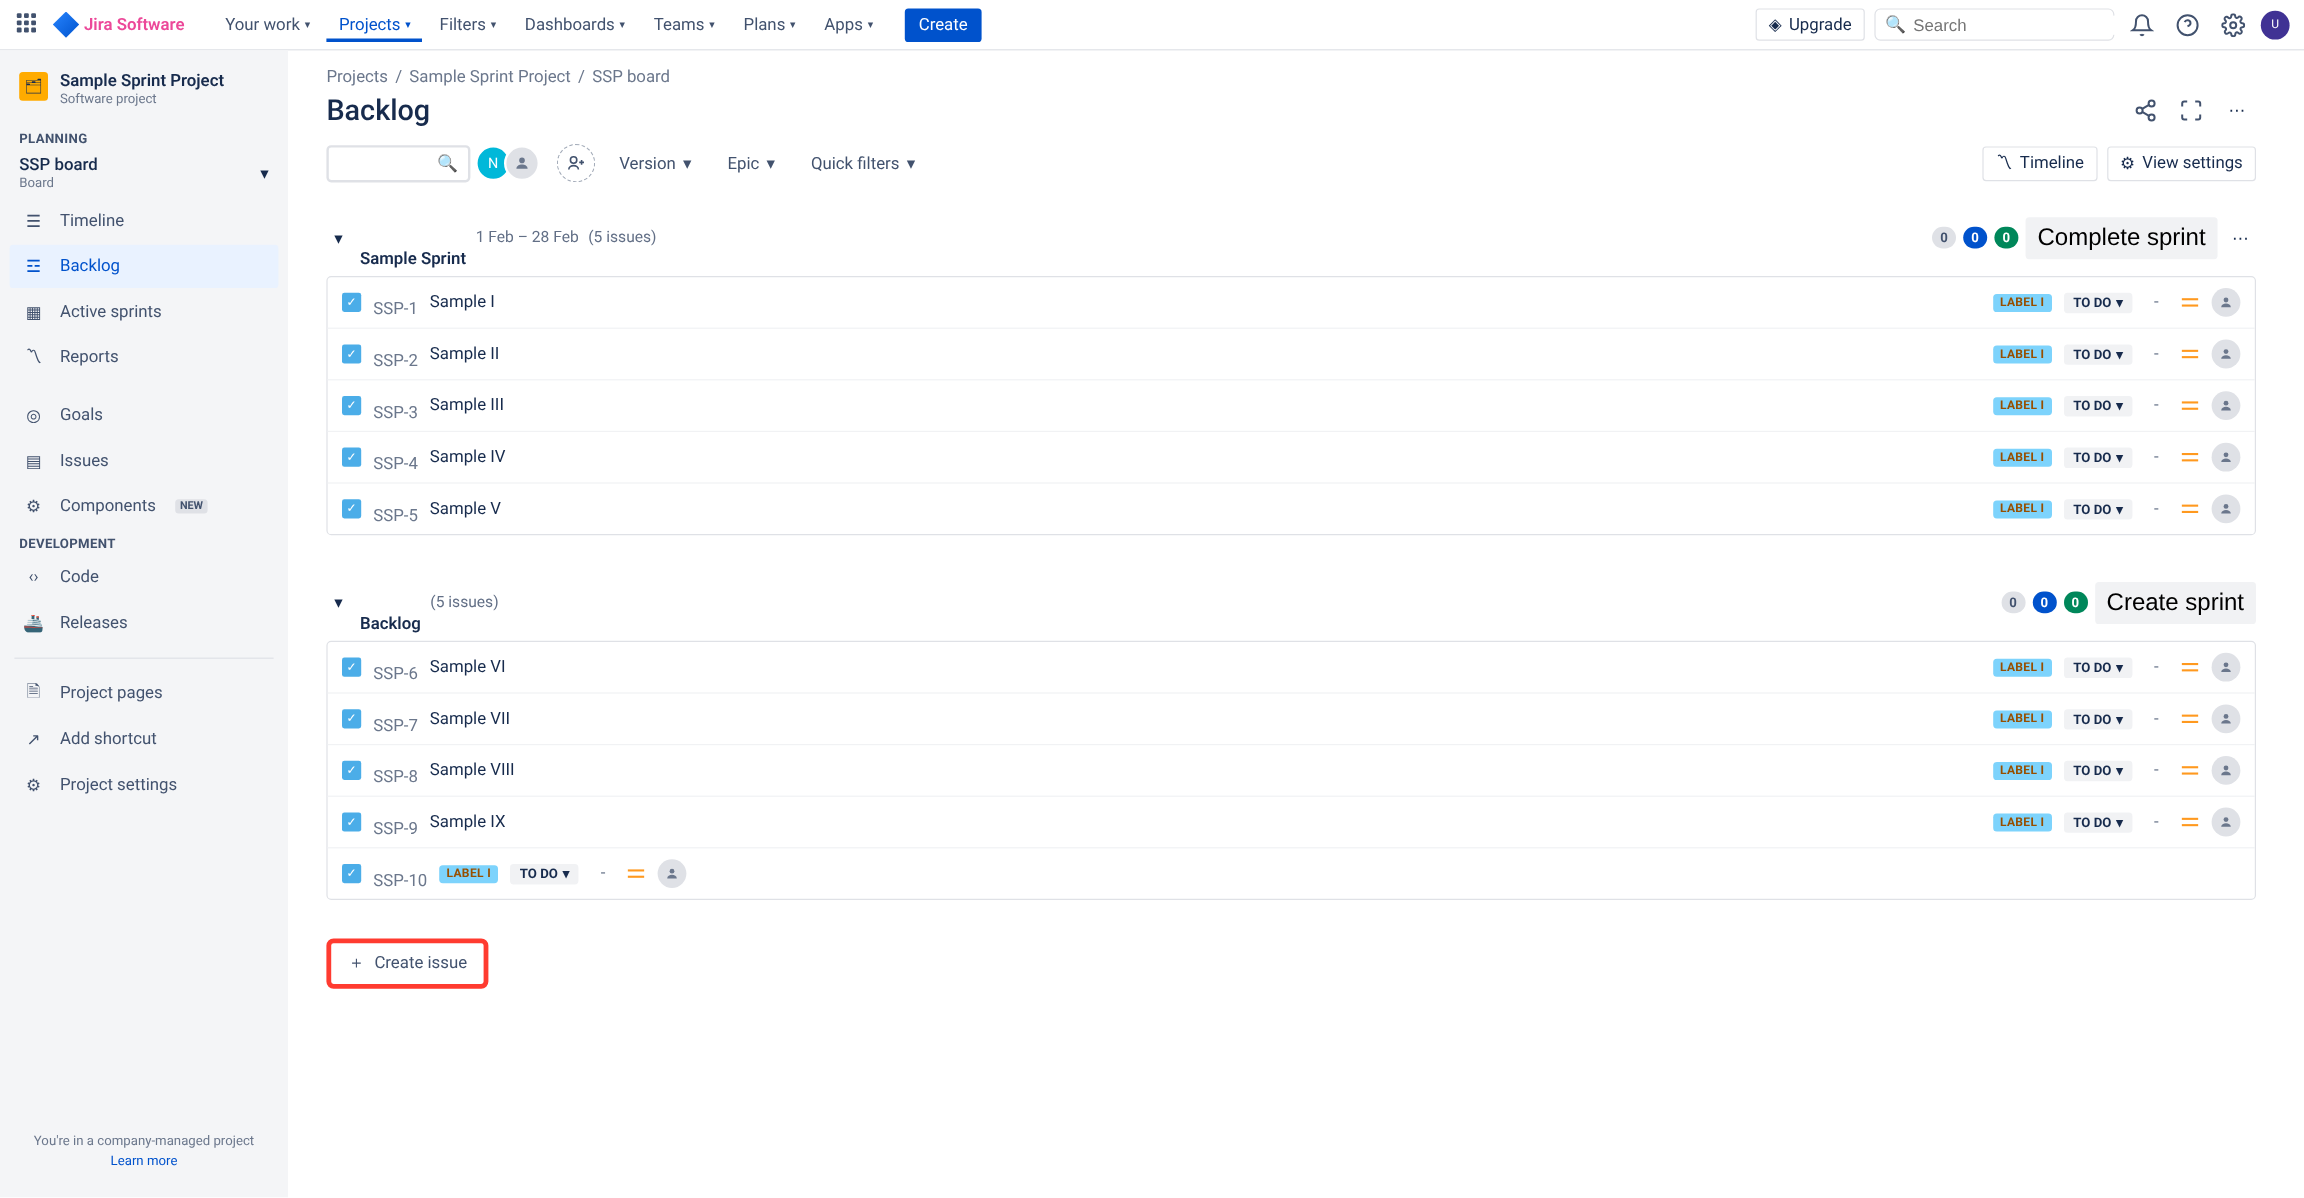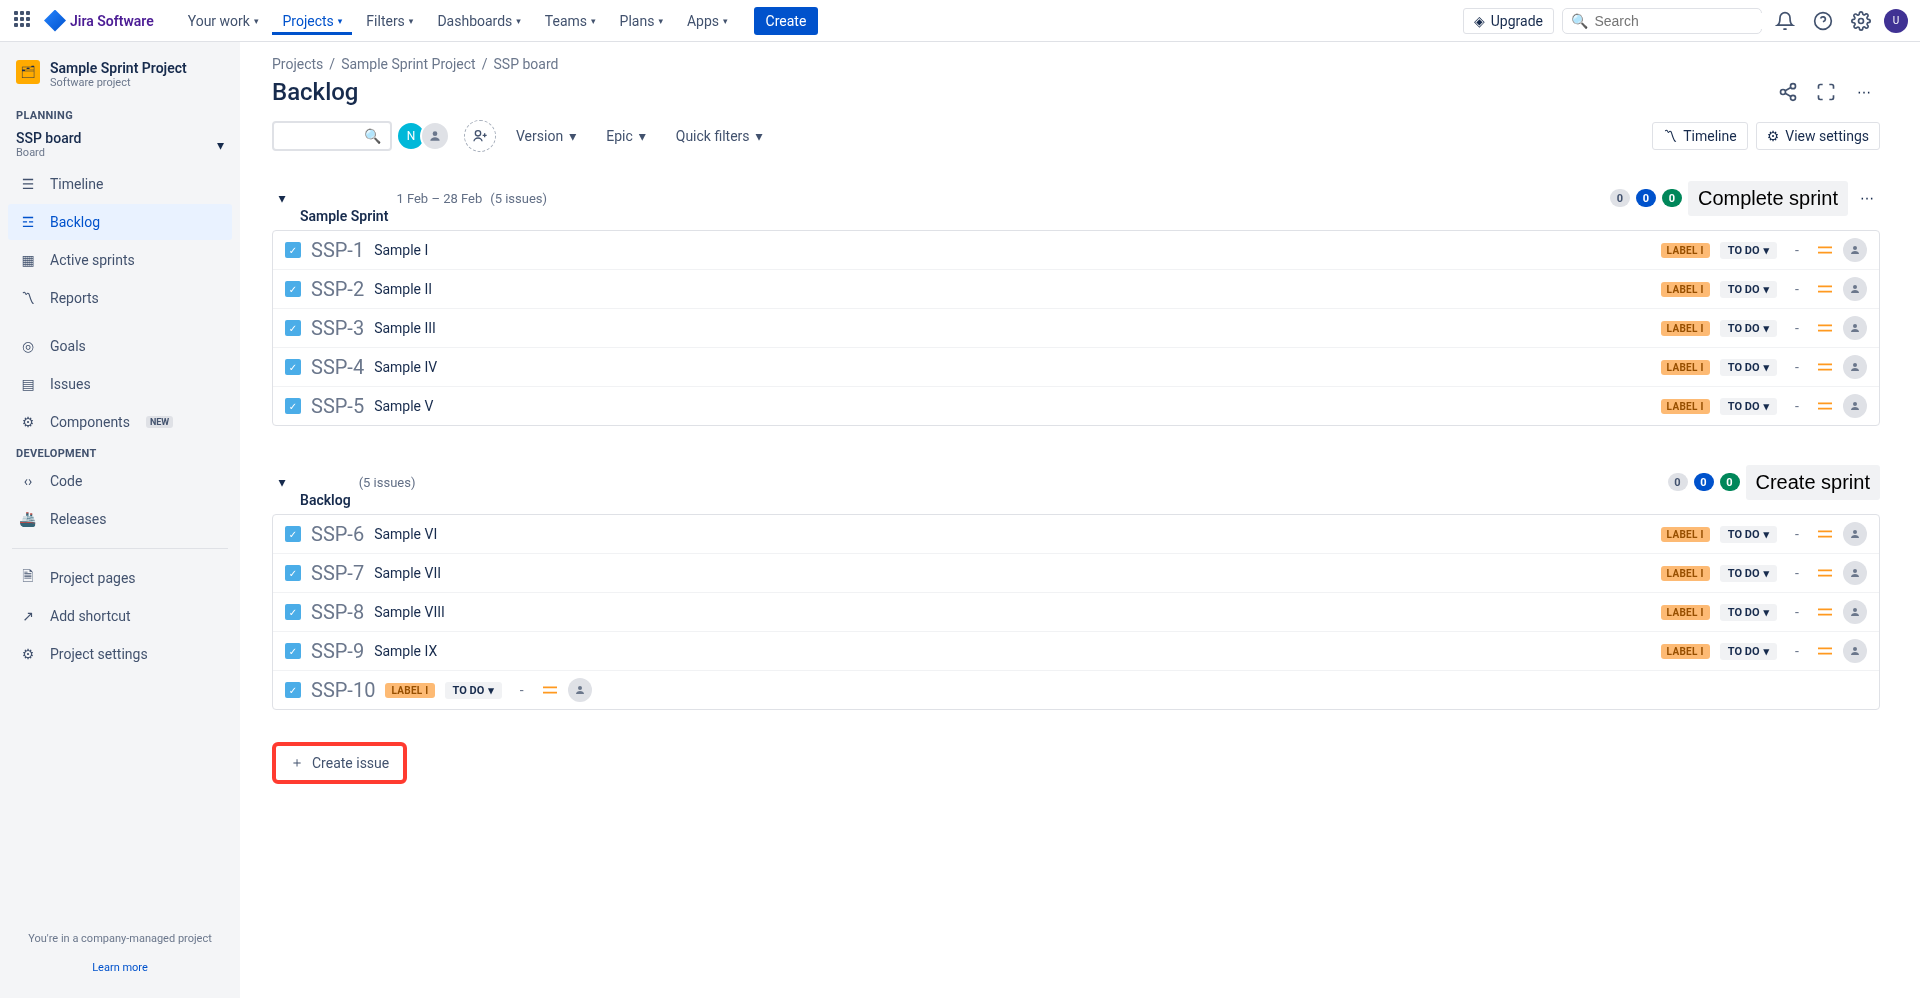--- a/index.html
+++ b/index.html
@@ -3,21 +3,21 @@
 <meta charset="utf-8">
 <style>
 * { box-sizing: border-box; margin: 0; padding: 0; }
 body { font-family: -apple-system, BlinkMacSystemFont, "Segoe UI", Roboto, sans-serif; font-size: 14px; color: #172B4D; background: #fff; width: 1920px; height: 998px; overflow: hidden; }
 
 
 .topnav { height: 42px; display: flex; align-items: center; padding: 0 12px; border-bottom: 1px solid #dfe1e6; justify-content: space-between; }
 .topnav-left { display: flex; align-items: center; gap: 8px; }
 .app-switcher { width: 24px; height: 24px; display: grid; grid-template-columns: repeat(3,4px); grid-template-rows: repeat(3,4px); gap: 2px; cursor: pointer; padding: 2px; }
 .app-switcher span { background: #42526E; border-radius: 1px; }
-.logo { display: flex; align-items: center; gap: 4px; font-weight: 600; color: #4c1d95; }
+.logo { display: flex; align-items: center; gap: 4px; font-weight: 600; color: #ec4899; }
 .logo-mark { width: 22px; height: 22px; background: linear-gradient(135deg,#2684FF,#0052CC); clip-path: polygon(50% 0,100% 50%,50% 100%,0 50%); }
 .nav-items { display: flex; gap: 4px; margin-left: 16px; }
 .nav-item { padding: 6px 10px; cursor: pointer; border-radius: 3px; color: #42526E; display: flex; align-items: center; gap: 4px; }
 .nav-item.active { color: #0052CC; box-shadow: inset 0 -3px 0 #0052CC; border-radius: 0; }
 .nav-item .chev { font-size: 9px; }
 .create-btn { background: #0052CC; color: #fff; padding: 6px 12px; border-radius: 3px; cursor: pointer; margin-left: 8px; }
 .topnav-right { display: flex; align-items: center; gap: 8px; }
 .upgrade-btn { display: flex; align-items: center; gap: 6px; border: 1px solid #dfe1e6; padding: 4px 10px; border-radius: 3px; cursor: pointer; }
 .search-box { display: flex; align-items: center; border: 1px solid #dfe1e6; border-radius: 5px; padding: 4px 8px; width: 200px; }
 .search-box input { border: none; outline: none; flex: 1; font-size: 14px; }
@@ -34,21 +34,21 @@
 .section-label { font-size: 11px; font-weight: 700; color: #42526E; padding: 6px 8px 2px 8px; letter-spacing: 0.3px; }
 .board-select { display: flex; justify-content: space-between; align-items: center; padding: 6px 8px; cursor: pointer; border-radius: 3px; }
 .board-name { font-weight: 500; }
 .board-sub { font-size: 11px; color: #6B778C; }
 .side-item { display: flex; align-items: center; gap: 12px; padding: 8px 10px; cursor: pointer; border-radius: 3px; color: #42526E; margin: 1px 0; }
 .side-item.selected { background: #E9F2FF; color: #0052CC; }
 .side-icon { width: 20px; height: 20px; display: flex; align-items: center; justify-content: center; }
 .side-sep { height: 1px; background: #dfe1e6; margin: 10px 4px; }
 .new-badge { font-size: 9px; background: #dfe1e6; padding: 1px 4px; border-radius: 3px; margin-left: 4px; font-weight: 700; color:#42526E; }
 .sidebar-footer { margin-top: auto; text-align: center; font-size: 11px; color: #6B778C; padding: 16px 4px; }
-.learn-more { color:#0052CC; cursor:pointer; margin-top:16px; }
+.learn-more { color:#0052CC; cursor:pointer; margin-top:4px; }
 
 
 .main { flex: 1; padding: 14px 40px 0 32px; overflow-y: auto; }
 .breadcrumbs { display:flex; gap:6px; font-size:14px; color:#6B778C; margin-bottom:4px; }
 .breadcrumbs a { color:#6B778C; cursor:pointer; }
 .page-header-row { display:flex; justify-content:space-between; align-items:center; margin-bottom:12px; }
 .page-title { font-size:24px; font-weight:500; }
 .header-actions { display:flex; gap:6px; }
 .header-icon-btn { width:32px; height:32px; display:flex; align-items:center; justify-content:center; cursor:pointer; border-radius:3px; }
 
@@ -77,23 +77,23 @@
 .c-todo { background:#DFE1E6; color:#42526E; }
 .c-prog { background:#0052CC; color:#fff; }
 .c-done { background:#00875A; color:#fff; }
 .sprint-action-btn { background:#091E420F; border:none; padding:6px 10px; border-radius:3px; cursor:pointer; font-size:20px; }
 .more-dots { padding:4px 6px; cursor:pointer; }
 
 .issue-list { border:1px solid #dfe1e6; border-radius:4px; margin-bottom:28px; }
 .issue-row { display:flex; align-items:center; padding:7px 12px; border-bottom:1px solid #f1f2f4; gap:10px; }
 .issue-row:last-child { border-bottom:none; }
 .task-icon { width:16px; height:16px; background:#4BADE8; border-radius:2px; display:flex; align-items:center; justify-content:center; color:#fff; font-size:10px; }
-.issue-key { color:#6B778C; font-size:20px; }
+.issue-key { color:#6B778C; font-size:14px;margin-top:12px; }
 .issue-summary { flex:1; font-size:14px; }
-.label-chip { background:#fdba74; color:#974F00; font-size:10px; font-weight:700; padding:2px 6px; border-radius:3px; letter-spacing:0.3px; }
+.label-chip { background:#7dd3fc; color:#974F00; font-size:10px; font-weight:700; padding:2px 6px; border-radius:3px; letter-spacing:0.3px; }
 .status-dd { background:#091E420F; padding:2px 8px; border-radius:3px; font-size:11px; font-weight:700; display:flex; align-items:flex-end; gap:4px; cursor:pointer; }
 .est { width:20px; font-size:14px; color:#6B778C; text-align:center; }
 .prio-icon { width:16px; height:16px; display:flex; align-items:center; justify-content:center; color:#FF991F; }
 .assignee-empty { width:24px; height:24px; border-radius:50%; background:#DFE1E6; display:flex; align-items:center; justify-content:center; color:#6B778C; cursor:pointer; }
 
 .create-issue-row { display:flex; align-items:center; gap:8px; padding:8px 12px; cursor:pointer; color:#42526E; }
 .highlight-frame { border:4px solid #FF3B30; border-radius:6px; display:inline-block; padding:2px; margin-top:4px; }
 .highlight-frame .create-issue-row { padding:6px 12px; }
 
 svg { display:block; }

